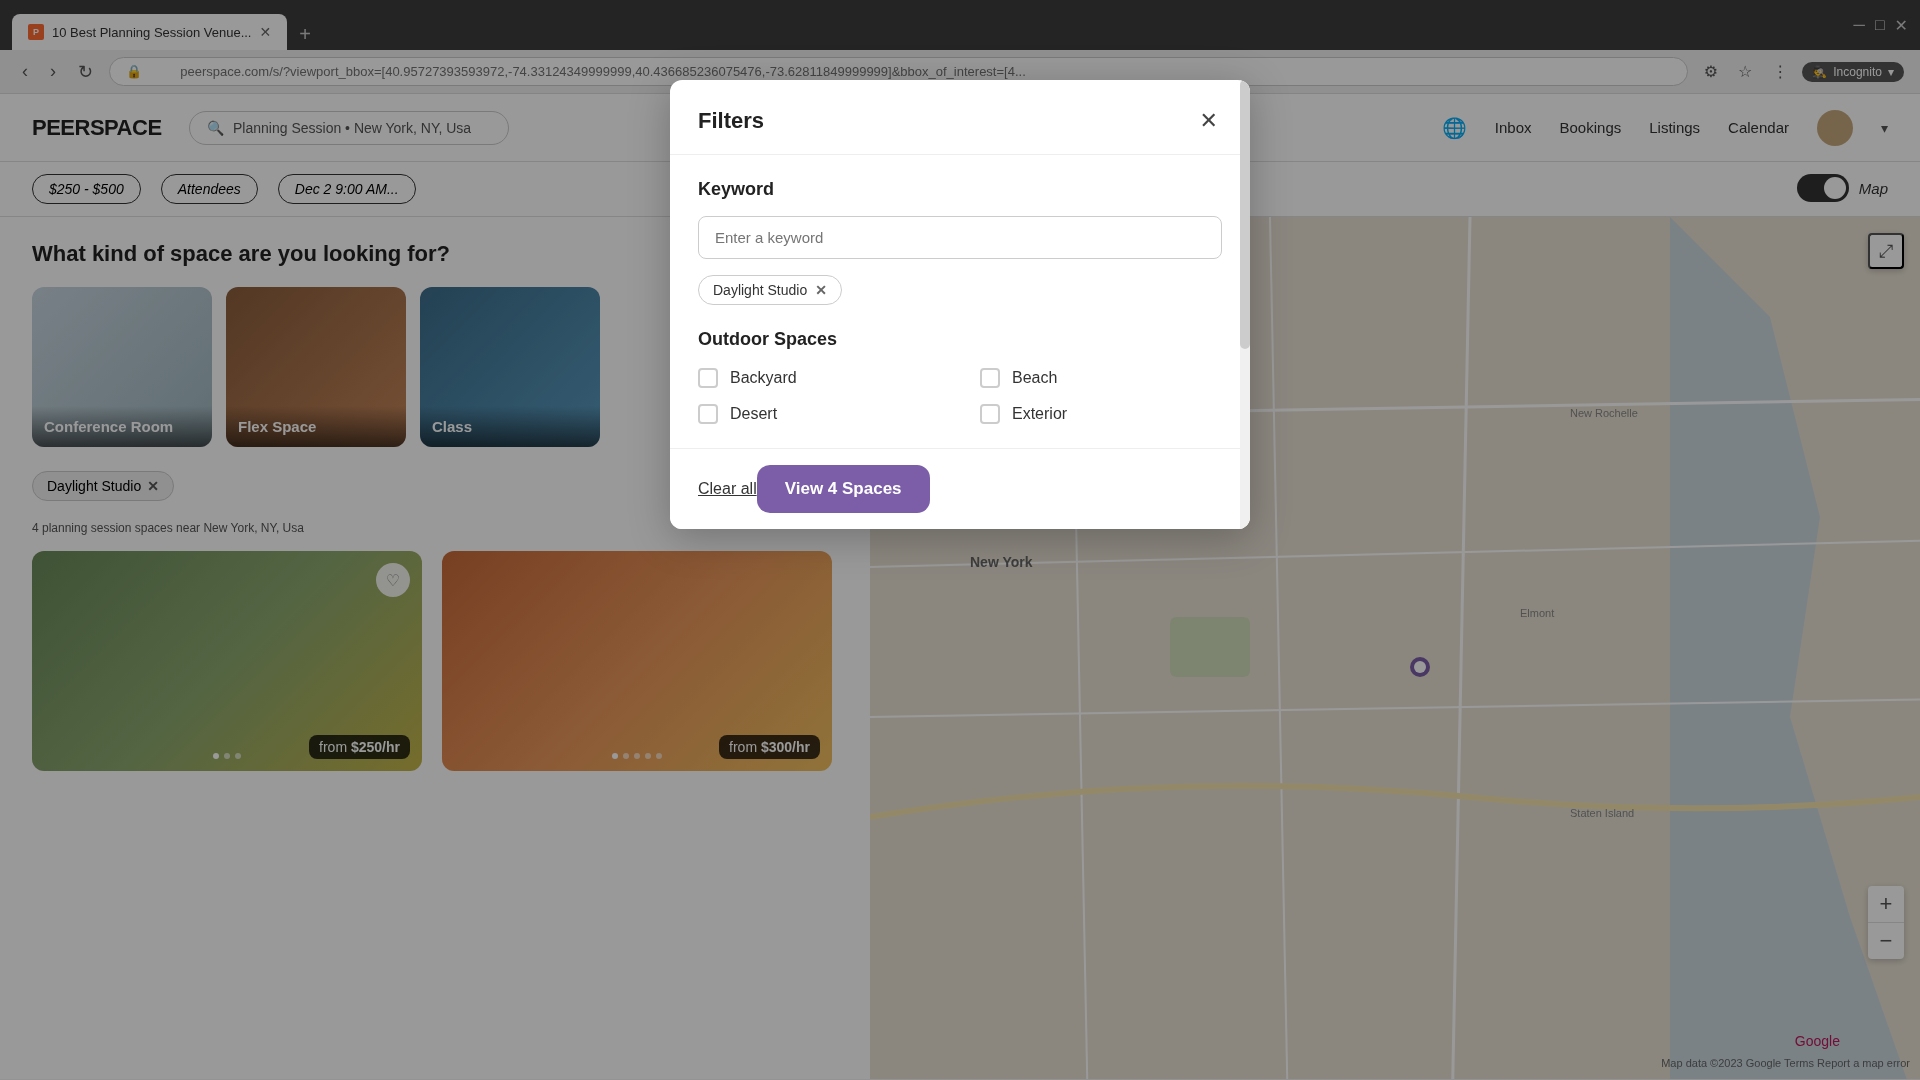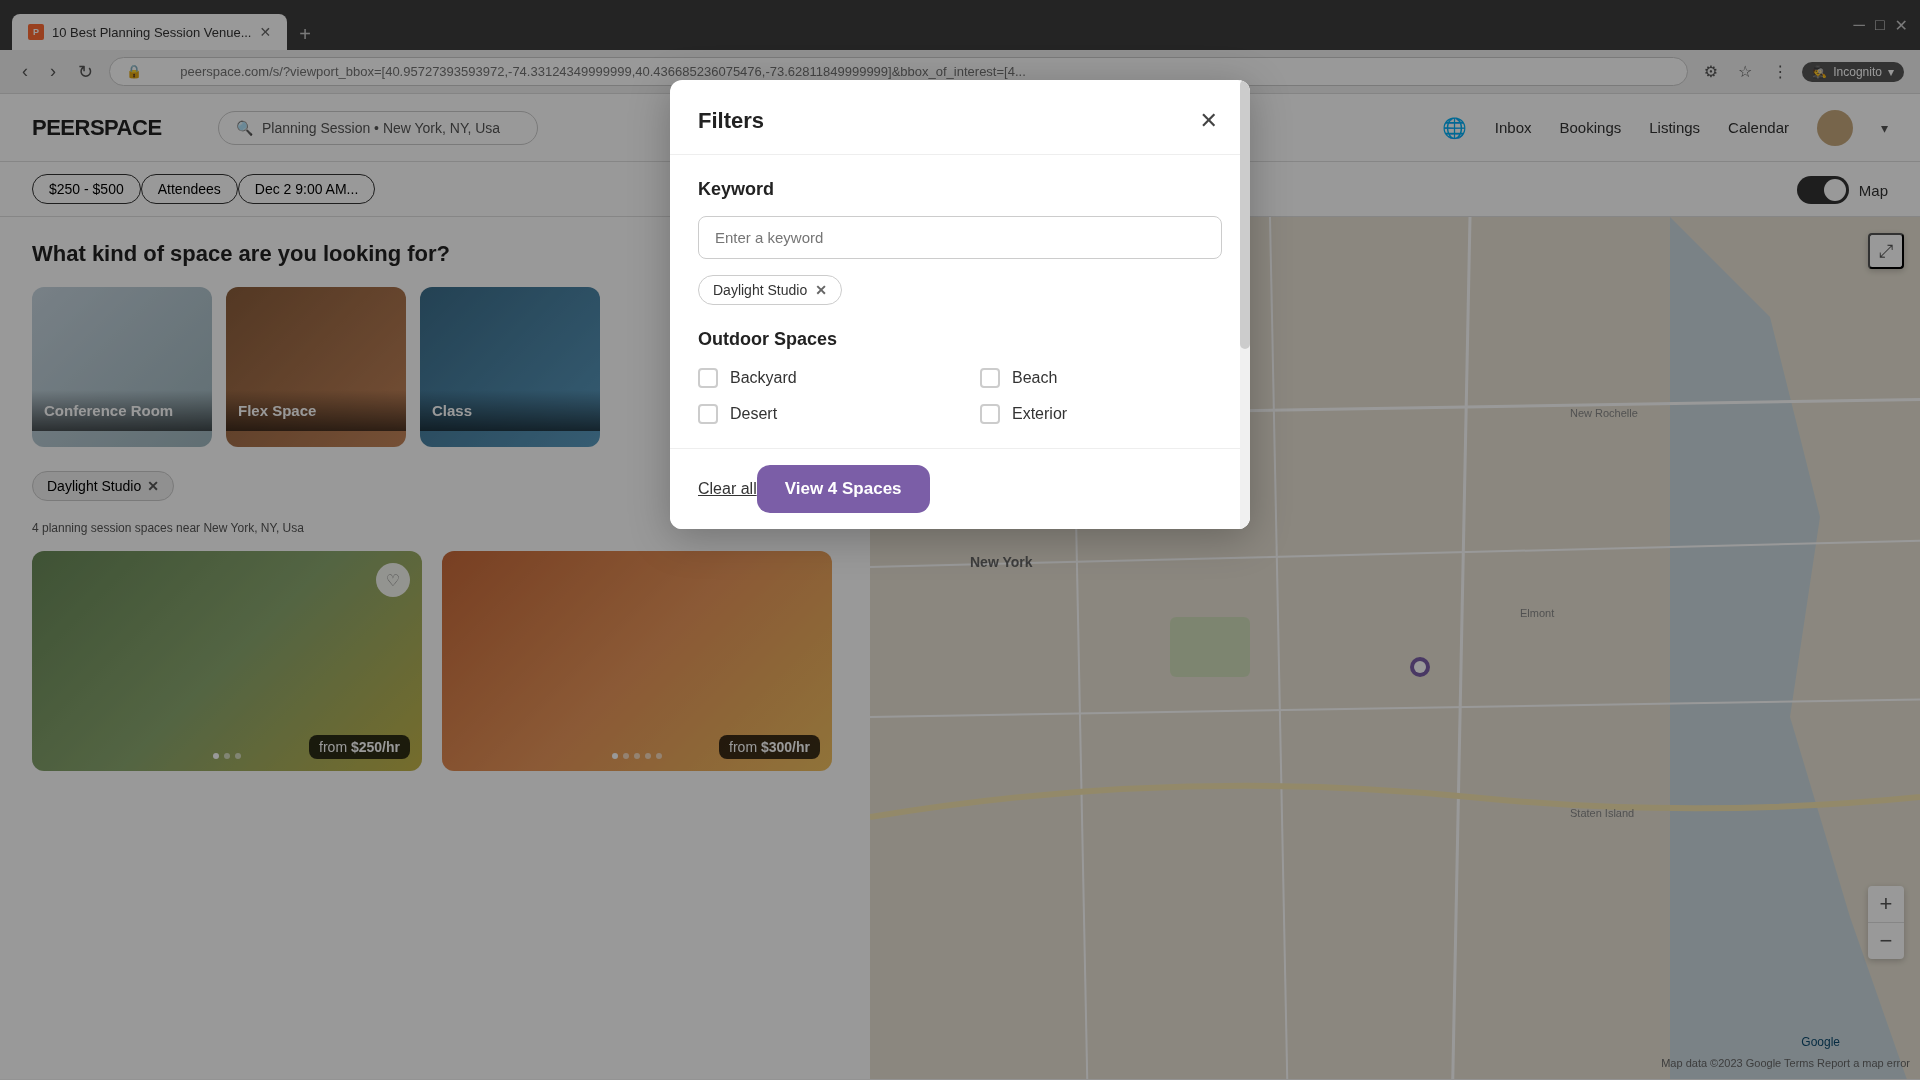--- a/index.html
+++ b/index.html
@@ -17,46 +17,46 @@
     .browser-nav { background: #f1f1f1; height: 44px; display: flex; align-items: center; padding: 0 16px; gap: 10px; border-bottom: 1px solid #ddd; }
     .nav-btn { background: none; border: none; cursor: pointer; color: #555; font-size: 18px; padding: 4px 6px; border-radius: 4px; }
     .address-bar { flex: 1; background: #fff; border: 1px solid #ccc; border-radius: 20px; padding: 6px 16px; font-size: 13px; color: #333; display: flex; align-items: center; gap: 8px; }
     .address-bar .lock-icon { color: #555; font-size: 13px; }
     .address-text { flex: 1; overflow: hidden; text-overflow: ellipsis; white-space: nowrap; color: #737373; font-size: 13px; margin-left: 30px; }
     .nav-actions { display: flex; gap: 8px; align-items: center; color: #555; font-size: 16px; }
     .nav-action-btn { cursor: pointer; padding: 4px 6px; border-radius: 4px; border: none; background: none; color: #555; font-size: 16px; }
     .incognito-badge { background: #555; color: #fff; border-radius: 12px; padding: 3px 10px; font-size: 12px; display: flex; align-items: center; gap: 6px; cursor: pointer; }
 
     
-    .app-header { background: #fff; height: 68px; display: flex; align-items: center; padding: 0 32px; border-bottom: 1px solid #e0e0e0; gap: 56px; }
+    .app-header { background: #fff; height: 68px; display: flex; align-items: center; padding: 0 32px; border-bottom: 1px solid #e0e0e0; gap: 27px; }
     .logo { font-size: 22px; font-weight: 800; color: #222; letter-spacing: -0.5px; }
     .search-bar { flex: 0 0 320px; border: 1.5px solid #ccc; border-radius: 24px; padding: 8px 18px; display: flex; align-items: center; gap: 8px; font-size: 14px; color: #555; cursor: pointer; }
     .header-nav { margin-left: auto; display: flex; align-items: center; gap: 28px; }
     .header-nav-item { font-size: 15px; color: #333; cursor: pointer; font-weight: 500; }
     .globe-icon { font-size: 20px; color: #555; cursor: pointer; }
     .avatar { width: 36px; height: 36px; background: #c7a97e; border-radius: 50%; cursor: pointer; }
 
     
-    .filter-bar { background: #fff; padding: 12px 32px; display: flex; gap: 0; align-items: flex-end; border-bottom: 1px solid #e0e0e0; }
+    .filter-bar { background: #fff; padding: 12px 32px; display: flex; gap: 20px; align-items: flex-start; border-bottom: 1px solid #e0e0e0; font-style: italic; }
     .filter-chip { border: 1.5px solid #333; border-radius: 20px; padding: 6px 16px; font-size: 14px; font-weight: 500; background: #fff; cursor: pointer; white-space: nowrap; }
     .map-toggle { margin-left: auto; display: flex; align-items: center; gap: 10px; font-size: 15px; font-weight: 500; color: #333; }
     .toggle-switch { width: 52px; height: 28px; background: #333; border-radius: 14px; position: relative; cursor: pointer; }
     .toggle-thumb { width: 22px; height: 22px; background: #fff; border-radius: 50%; position: absolute; top: 3px; right: 3px; }
 
     
     .main-content { display: flex; height: calc(1080px - 50px - 44px - 68px - 56px); }
 
     
     .left-panel { width: 870px; flex-shrink: 0; overflow: hidden; padding: 24px 32px; background: #fff; }
     .section-title { font-size: 22px; font-weight: 600; color: #222; margin-bottom: 20px; }
 
     
     .space-types { display: flex; gap: 14px; margin-bottom: 24px; }
     .space-card { width: 180px; height: 160px; border-radius: 12px; overflow: hidden; position: relative; cursor: pointer; flex-shrink: 0; }
-    .space-card-overlay { position: absolute; bottom: 16px; left: 0; right: 0; background: linear-gradient(transparent, rgba(0,0,0,0.6)); padding: 12px; }
+    .space-card-overlay { position: absolute; bottom: 0; left: 0; right: 0; background: linear-gradient(transparent, rgba(0,0,0,0.6)); padding: 12px; }
     .space-card-label { color: #fff; font-size: 15px; font-weight: 600; }
     .space-card-img-1 { background: linear-gradient(135deg, #c8d6e0, #a0b8c0); }
     .space-card-img-2 { background: linear-gradient(135deg, #8b5e3c, #c4855a); }
     .space-card-img-3 { background: linear-gradient(135deg, #3c6e8b, #5a9abf); }
 
     
     .keyword-chips { display: flex; gap: 10px; flex-wrap: wrap; margin-bottom: 20px; }
     .keyword-chip { background: #f0f0f0; border: 1.5px solid #ccc; border-radius: 20px; padding: 6px 14px; font-size: 14px; display: flex; align-items: center; gap: 6px; cursor: pointer; }
     .keyword-chip .remove { color: #555; font-size: 14px; cursor: pointer; font-weight: bold; }
 
@@ -76,21 +76,21 @@
 
     
     .map-panel { flex: 1; background: #e0ddd0; position: relative; overflow: hidden; }
     .map-bg { width: 100%; height: 100%; background: #e8e2d4; position: relative; }
 
     
     .map-expand-btn { position: absolute; top: 16px; right: 16px; width: 36px; height: 36px; background: #fff; border-radius: 4px; display: flex; align-items: center; justify-content: center; cursor: pointer; box-shadow: 0 2px 6px rgba(0,0,0,0.2); font-size: 18px; color: #555; }
     .zoom-controls { position: absolute; bottom: 120px; right: 16px; background: #fff; border-radius: 4px; box-shadow: 0 2px 6px rgba(0,0,0,0.2); }
     .zoom-btn { width: 36px; height: 36px; display: flex; align-items: center; justify-content: center; cursor: pointer; font-size: 22px; color: #555; border: none; background: none; }
     .zoom-divider { height: 1px; background: #e0e0e0; }
-    .google-logo { position: absolute; bottom: 30px; right: 80px; font-size: 12px; color: #0c4a6e; font-weight: 500; }
+    .google-logo { position: absolute; bottom: 30px; right: 80px; font-size: 14px; color: #be185d; font-weight: 500; }
     .map-attribution { position: absolute; bottom: 10px; right: 10px; font-size: 11px; color: #666; }
 
     
     .modal-overlay { position: absolute; top: 0; left: 0; right: 0; bottom: 0; background: rgba(0,0,0,0.4); z-index: 100; display: flex; align-items: flex-start; justify-content: center; padding-top: 80px; }
     .modal { background: #fff; border-radius: 12px; width: 580px; max-height: 520px; overflow: hidden; position: relative; box-shadow: 0 8px 40px rgba(0,0,0,0.25); display: flex; flex-direction: column; }
     .modal-header { padding: 24px 28px 16px; border-bottom: 1px solid #eee; display: flex; align-items: center; justify-content: space-between; }
     .modal-title { font-size: 22px; font-weight: 700; color: #222; }
     .modal-close { background: none; border: none; font-size: 22px; color: #444; cursor: pointer; padding: 4px; border-radius: 4px; }
     .modal-body { flex: 1; overflow-y: auto; padding: 24px 28px; }
     .modal-section-title { font-size: 18px; font-weight: 700; color: #222; margin-bottom: 16px; }

